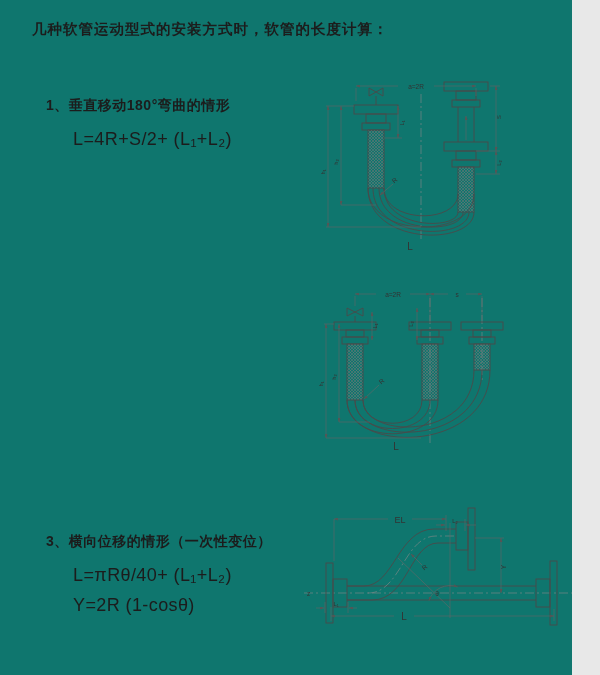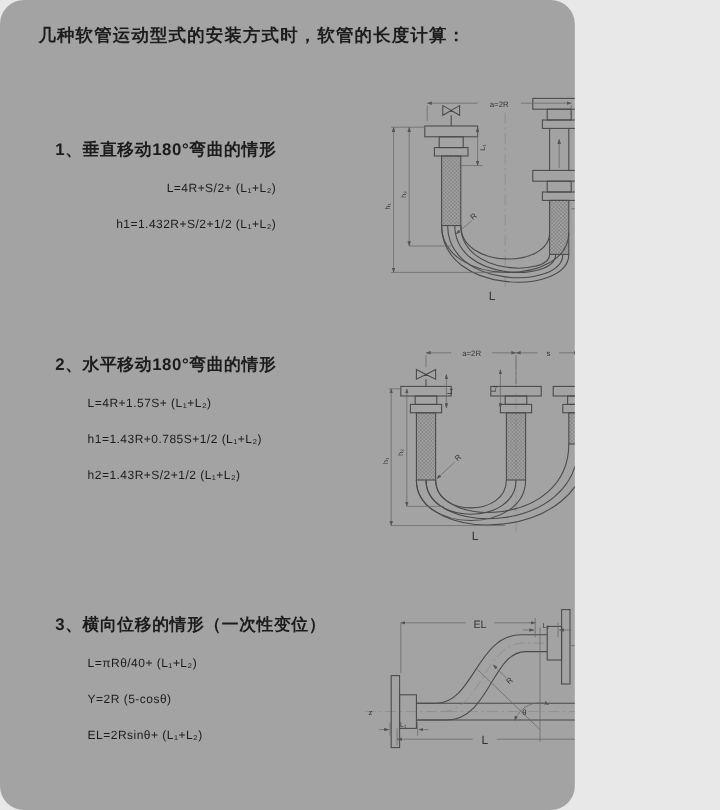--- a/index.html
+++ b/index.html
@@ -1,29 +1,28 @@
 <!DOCTYPE html>
 <html><head>
 <meta charset="utf-8">
 <style>
   html,body{margin:0;padding:0;background:#e8e8e8;}
   .page{
-    position:relative;width:479px;height:675px;background:#a3a3a3;
+    position:relative;width:572px;height:675px;background:#0f766e;
     font-family:"Liberation Sans","DejaVu Sans",sans-serif;color:#1c1c1c;
     overflow:hidden;
-    border-radius:20px;
   }
   .title{position:absolute;left:32px;top:20px;font-size:14.5px;letter-spacing:1px;font-weight:600;}
   .section{position:absolute;}
   .sec-heading{font-size:14px;font-weight:600;letter-spacing:0.5px;white-space:nowrap;}
   .formulas{margin:9px 0 0 27px;}
-  .formula{font-size:10px;line-height:30px;letter-spacing:0.4px;white-space:nowrap;}
-  .sec1{left:46px;top:116px;text-align:right;}
+  .formula{font-size:18px;line-height:30px;letter-spacing:0.4px;white-space:nowrap;}
+  .sec1{left:46px;top:97px;}
   .sec2{left:46px;top:295px;}
-  .sec3{left:46px;top:512px;}
+  .sec3{left:46px;top:533px;}
   .dwg{position:absolute;}
   .dwg svg{display:block;}
   svg text{fill:#333;}
   .dimtxt{font-size:6.5px;}
   .dimtxt-sm{font-size:5.8px;}
   .biglbl{font-size:10px;}
   .main-ln{stroke:#4a4a4a;stroke-width:0.9;fill:none;}
   .dim-ln{stroke:#666;stroke-width:0.6;fill:none;}
   .cl-ln{stroke:#8a8a8a;stroke-width:0.6;fill:none;stroke-dasharray:9 3 2 3;}
 </style>
@@ -31,39 +30,29 @@
 <body>
 
 <div class="page">
 
   <div class="title">几种软管运动型式的安装方式时，软管的长度计算：</div>
 
   <div class="section sec1">
     <div class="sec-heading">1、垂直移动180°弯曲的情形</div>
     <div class="formulas">
       <div class="formula">L=4R+S/2+ (L₁+L₂)</div>
-      <div class="formula">h1=1.432R+S/2+1/2 (L₁+L₂)</div>
     </div>
   </div>
 
-  <div class="section sec2">
-    <div class="sec-heading">2、水平移动180°弯曲的情形</div>
-    <div class="formulas">
-      <div class="formula">L=4R+1.57S+ (L₁+L₂)</div>
-      <div class="formula">h1=1.43R+0.785S+1/2 (L₁+L₂)</div>
-      <div class="formula">h2=1.43R+S/2+1/2 (L₁+L₂)</div>
-    </div>
-  </div>
 
   <div class="section sec3">
     <div class="sec-heading">3、横向位移的情形（一次性变位）</div>
     <div class="formulas">
       <div class="formula">L=πRθ/40+ (L₁+L₂)</div>
-      <div class="formula">Y=2R (5-cosθ)</div>
-      <div class="formula">EL=2Rsinθ+ (L₁+L₂)</div>
+      <div class="formula">Y=2R (1-cosθ)</div>
     </div>
   </div>
 
   <div class="dwg" style="left:310px;top:72px;">
     <svg width="280" height="180" viewBox="0 0 280 180">
       <defs>
         <pattern id="ht1" patternUnits="userSpaceOnUse" width="3" height="3">
           <path d="M0,3 L3,0 M0,0 L3,3" stroke="#777" stroke-width="0.5"></path>
         </pattern>
         <marker id="a1" markerWidth="7" markerHeight="5" refX="6.5" refY="2.5" orient="auto-start-reverse">

